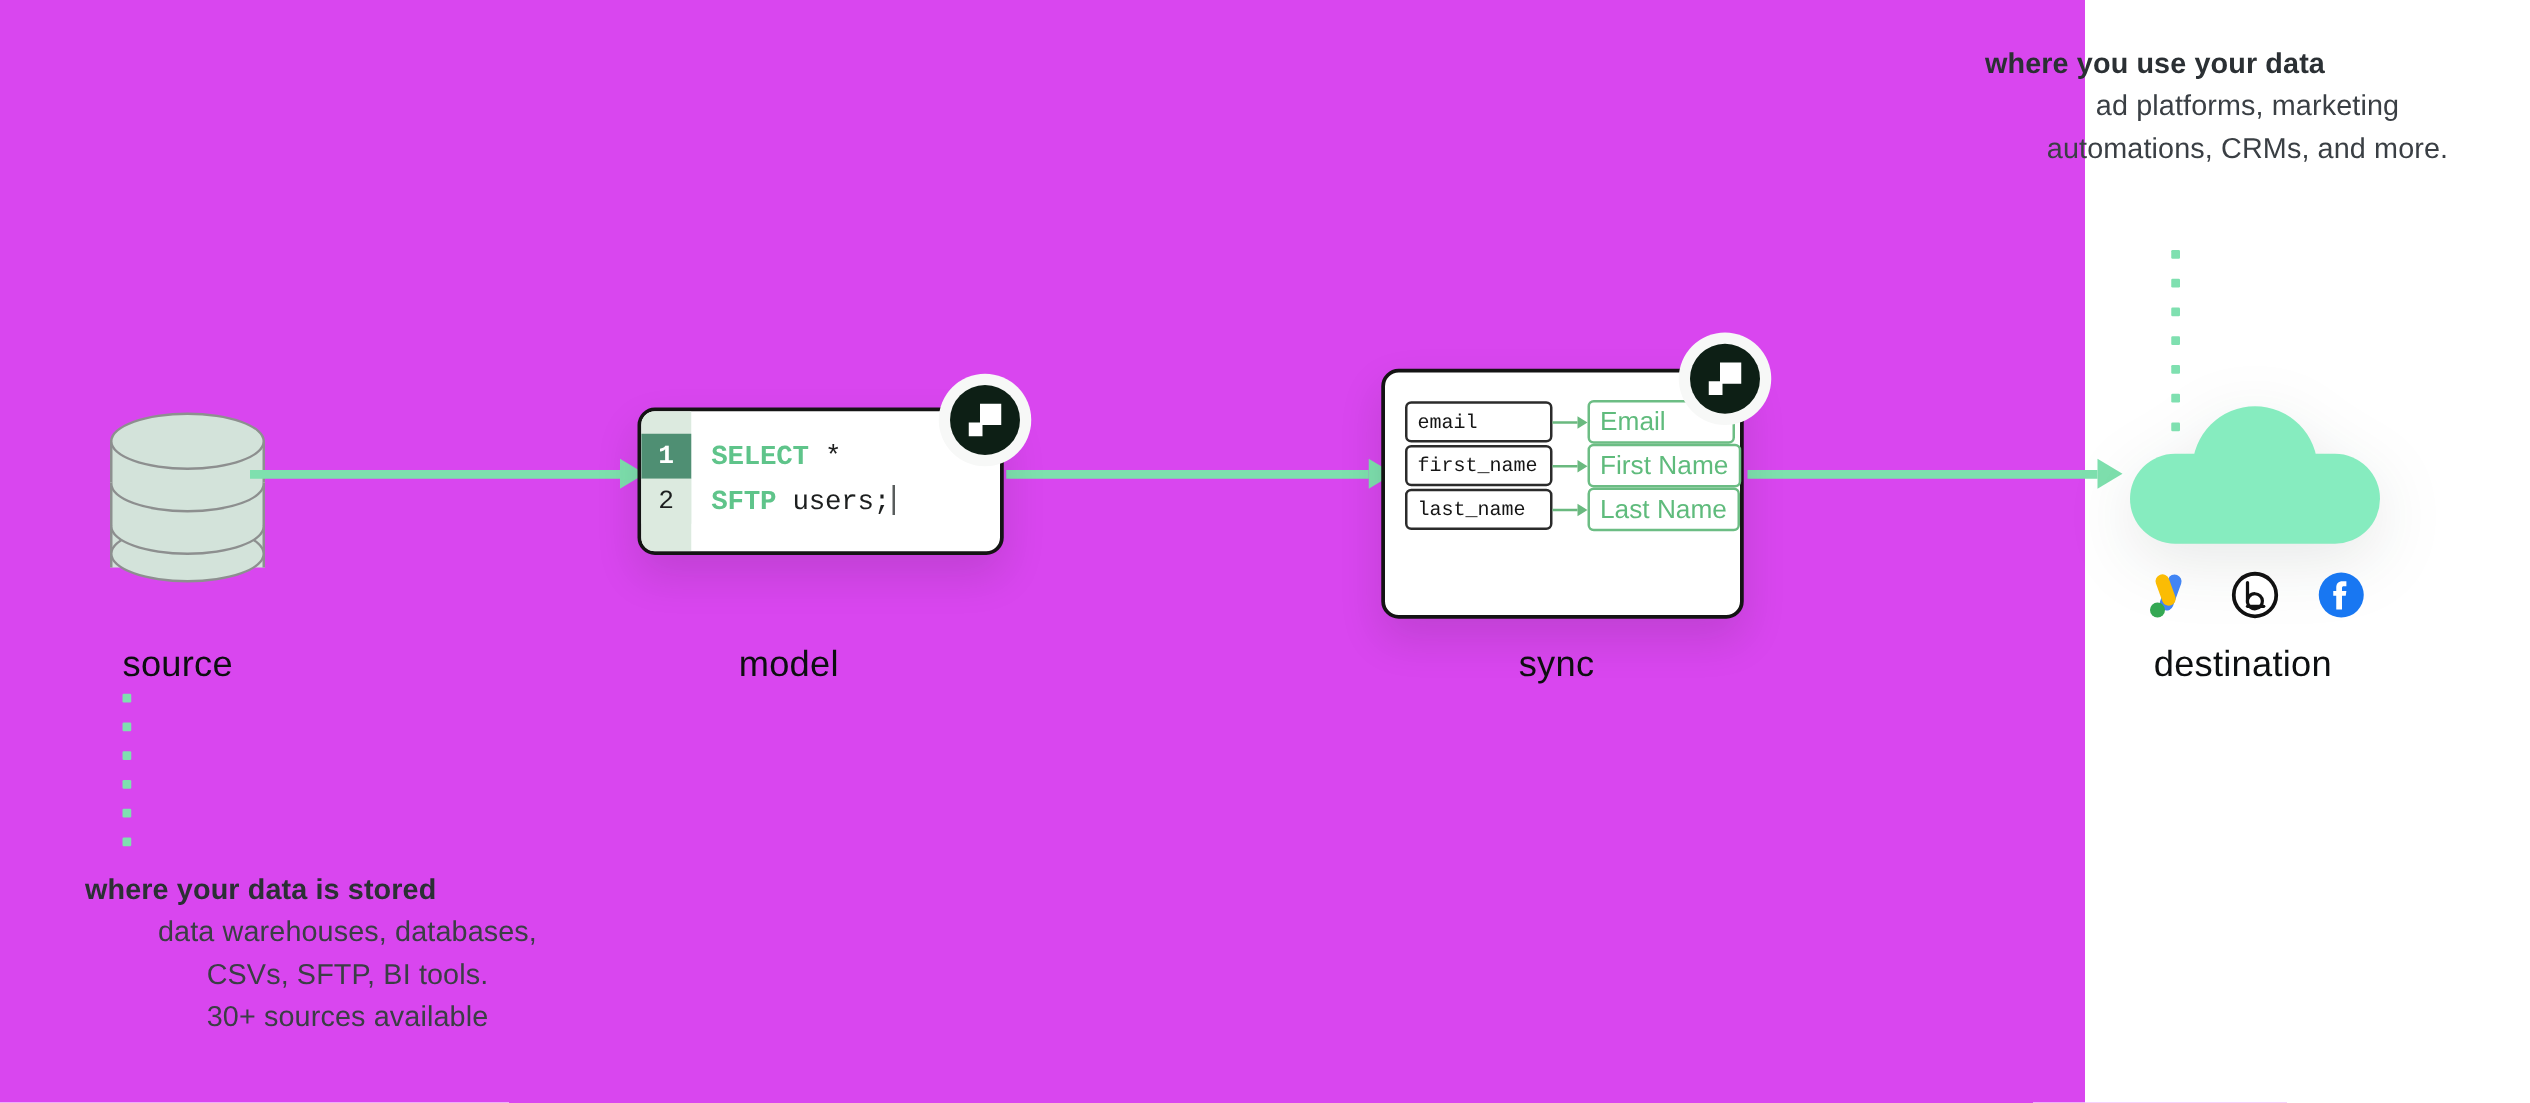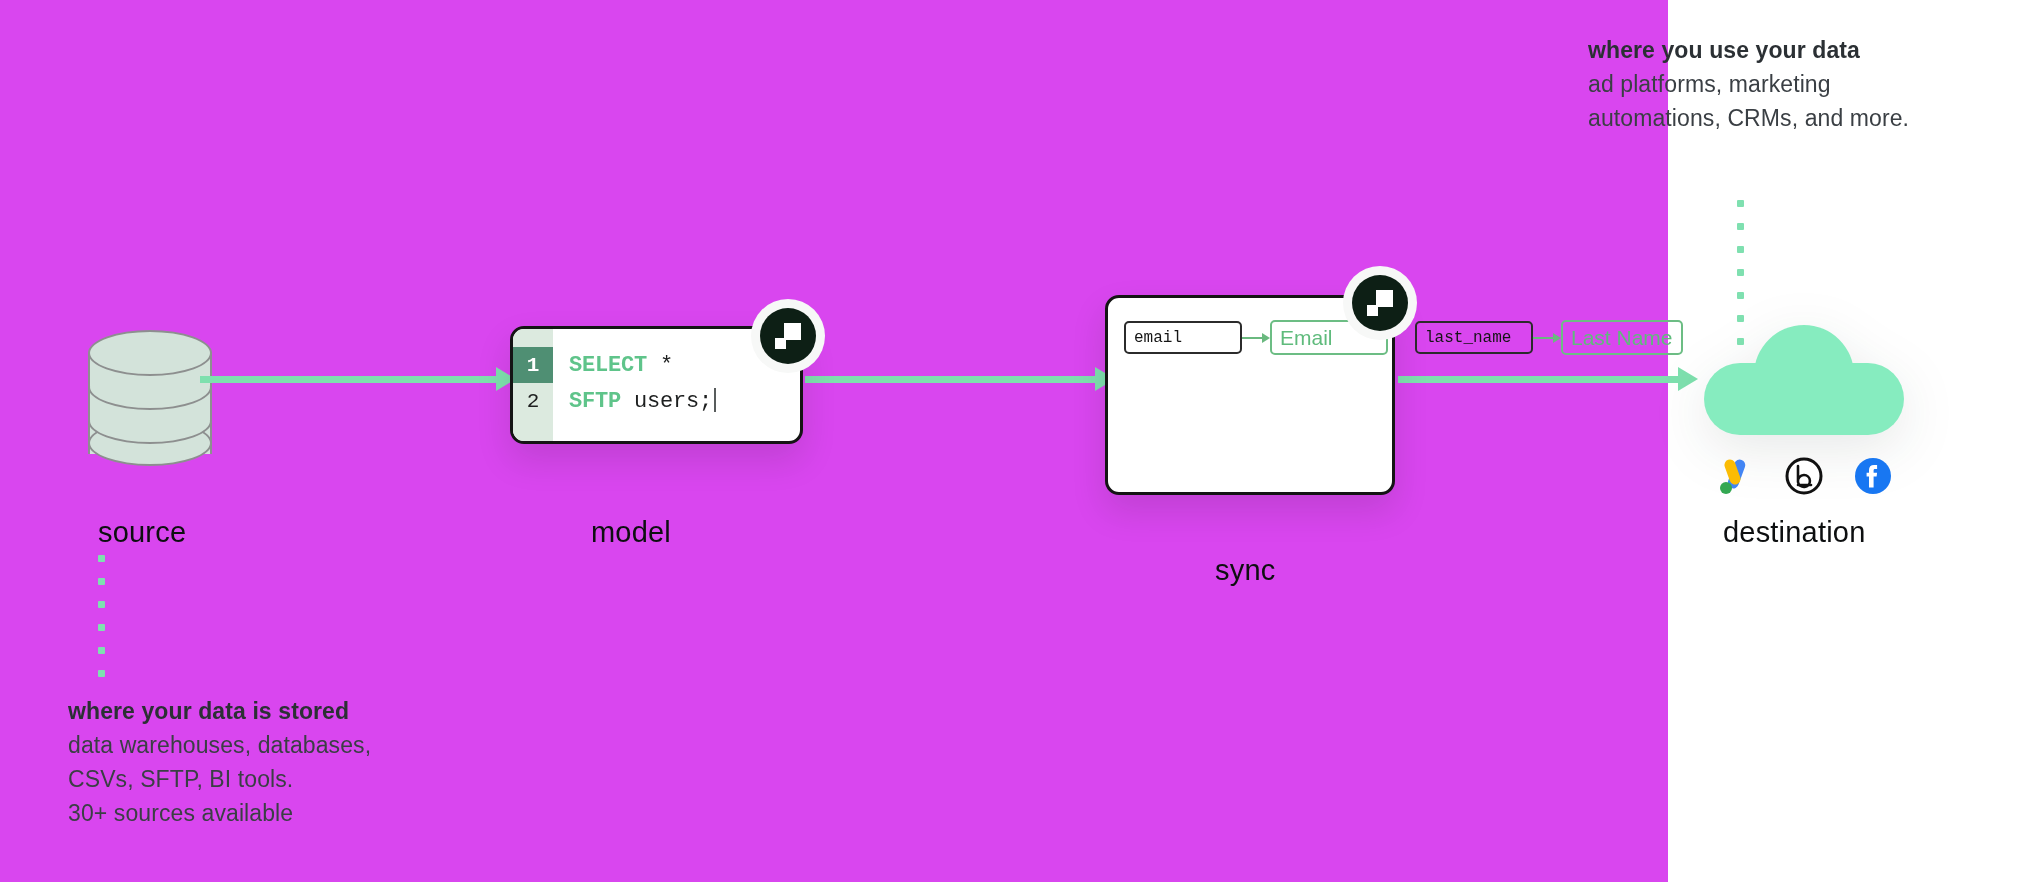--- a/index.html
+++ b/index.html
@@ -7,32 +7,32 @@
     width:2024px; height:882px;
     background:#ffffff;
     font-family:"Liberation Sans", sans-serif;
     overflow:hidden;
   }
   #stage { position:relative; width:1668px; height:882px; background:#d946ef; }
 
   
   .note { position:absolute; color:#3a3f44; font-size:23px; line-height:34px; letter-spacing:.1px; }
   .note .hd { display:block; font-weight:700; color:#2b3034; }
-  .note .ln { display:block; }
+  .note .ln { display:block;text-align:center; }
   #note-dest   { left:1588px; top:33px; width:420px; }
   #note-source { left:68px;  top:694px; width:420px; }
 
   
   .stage-label {
     position:absolute; font-size:29px; font-weight:500; color:#0d0f10;
     letter-spacing:.2px; white-space:nowrap;
   }
   #label-source { left:98px;  top:516px; }
   #label-model  { left:591px; top:516px; }
-  #label-sync   { left:1215px;top:516px;margin-top:38px; }
+  #label-sync   { left:1215px;top:516px; }
   #label-dest   { left:1723px;top:516px;text-align:center; }
 
   
   .dots { position:absolute; display:flex; flex-direction:column; align-items:center; gap:16px; }
   .dots i { display:block; width:7px; height:7px; background:#7fe0b0; border-radius:1px; }
   #dots-source { left:98px; top:555px; }
   #dots-dest   { left:1737px; top:200px; }
 
   
   .flow { position:absolute; height:22px; display:flex; align-items:center; }
@@ -91,21 +91,21 @@
     color:#1d1f1f; white-space:pre; letter-spacing:-.2px;
   }
   .kw { color:#5fc48a; font-weight:700; }
   .caret {
     display:inline-block; width:2px; height:24px; background:#585c5c;
     vertical-align:-5px; margin-left:2px;
   }
 
   
   #sync-card { left:1105px; top:295px; width:290px; height:200px; }
-  .map-rows { position:absolute; left:16px; top:22px; display:flex; flex-direction:row; gap:27px; }
+  .map-rows { position:absolute; left:16px; top:22px; display:flex; flex-direction:column; gap:0; }
   .map-row { display:flex; align-items:center; }
   .src-field {
     width:118px; height:33px; border:2px solid #2b2b2b; border-radius:5px;
     display:flex; align-items:center; padding-left:8px;
     font-family:"Liberation Mono", monospace; font-size:16px; color:#151515;
   }
   .map-arrow { position:relative; width:28px; height:16px; display:flex; align-items:center; }
   .map-arrow .ln { height:2px; background:#6ab97f; flex:1; }
   .map-arrow .tip {
     width:0; height:0; border-top:5px solid transparent;
@@ -212,20 +212,28 @@
 
   <div class="card" id="sync-card">
     <div class="map-rows">
       <div class="map-row">
         <div class="src-field">email</div>
         <div class="map-arrow">
             <span class="ln"></span>
             <span class="tip"></span>
           </div>
         <div class="dst-field">Email</div>
+      </div>
+      <div class="map-row">
+        <div class="src-field">first_name</div>
+        <div class="map-arrow">
+            <span class="ln"></span>
+            <span class="tip"></span>
+          </div>
+        <div class="dst-field">First Name</div>
       </div>
       <div class="map-row">
         <div class="src-field">last_name</div>
         <div class="map-arrow">
             <span class="ln"></span>
             <span class="tip"></span>
           </div>
         <div class="dst-field">Last Name</div>
       </div>
     </div>

